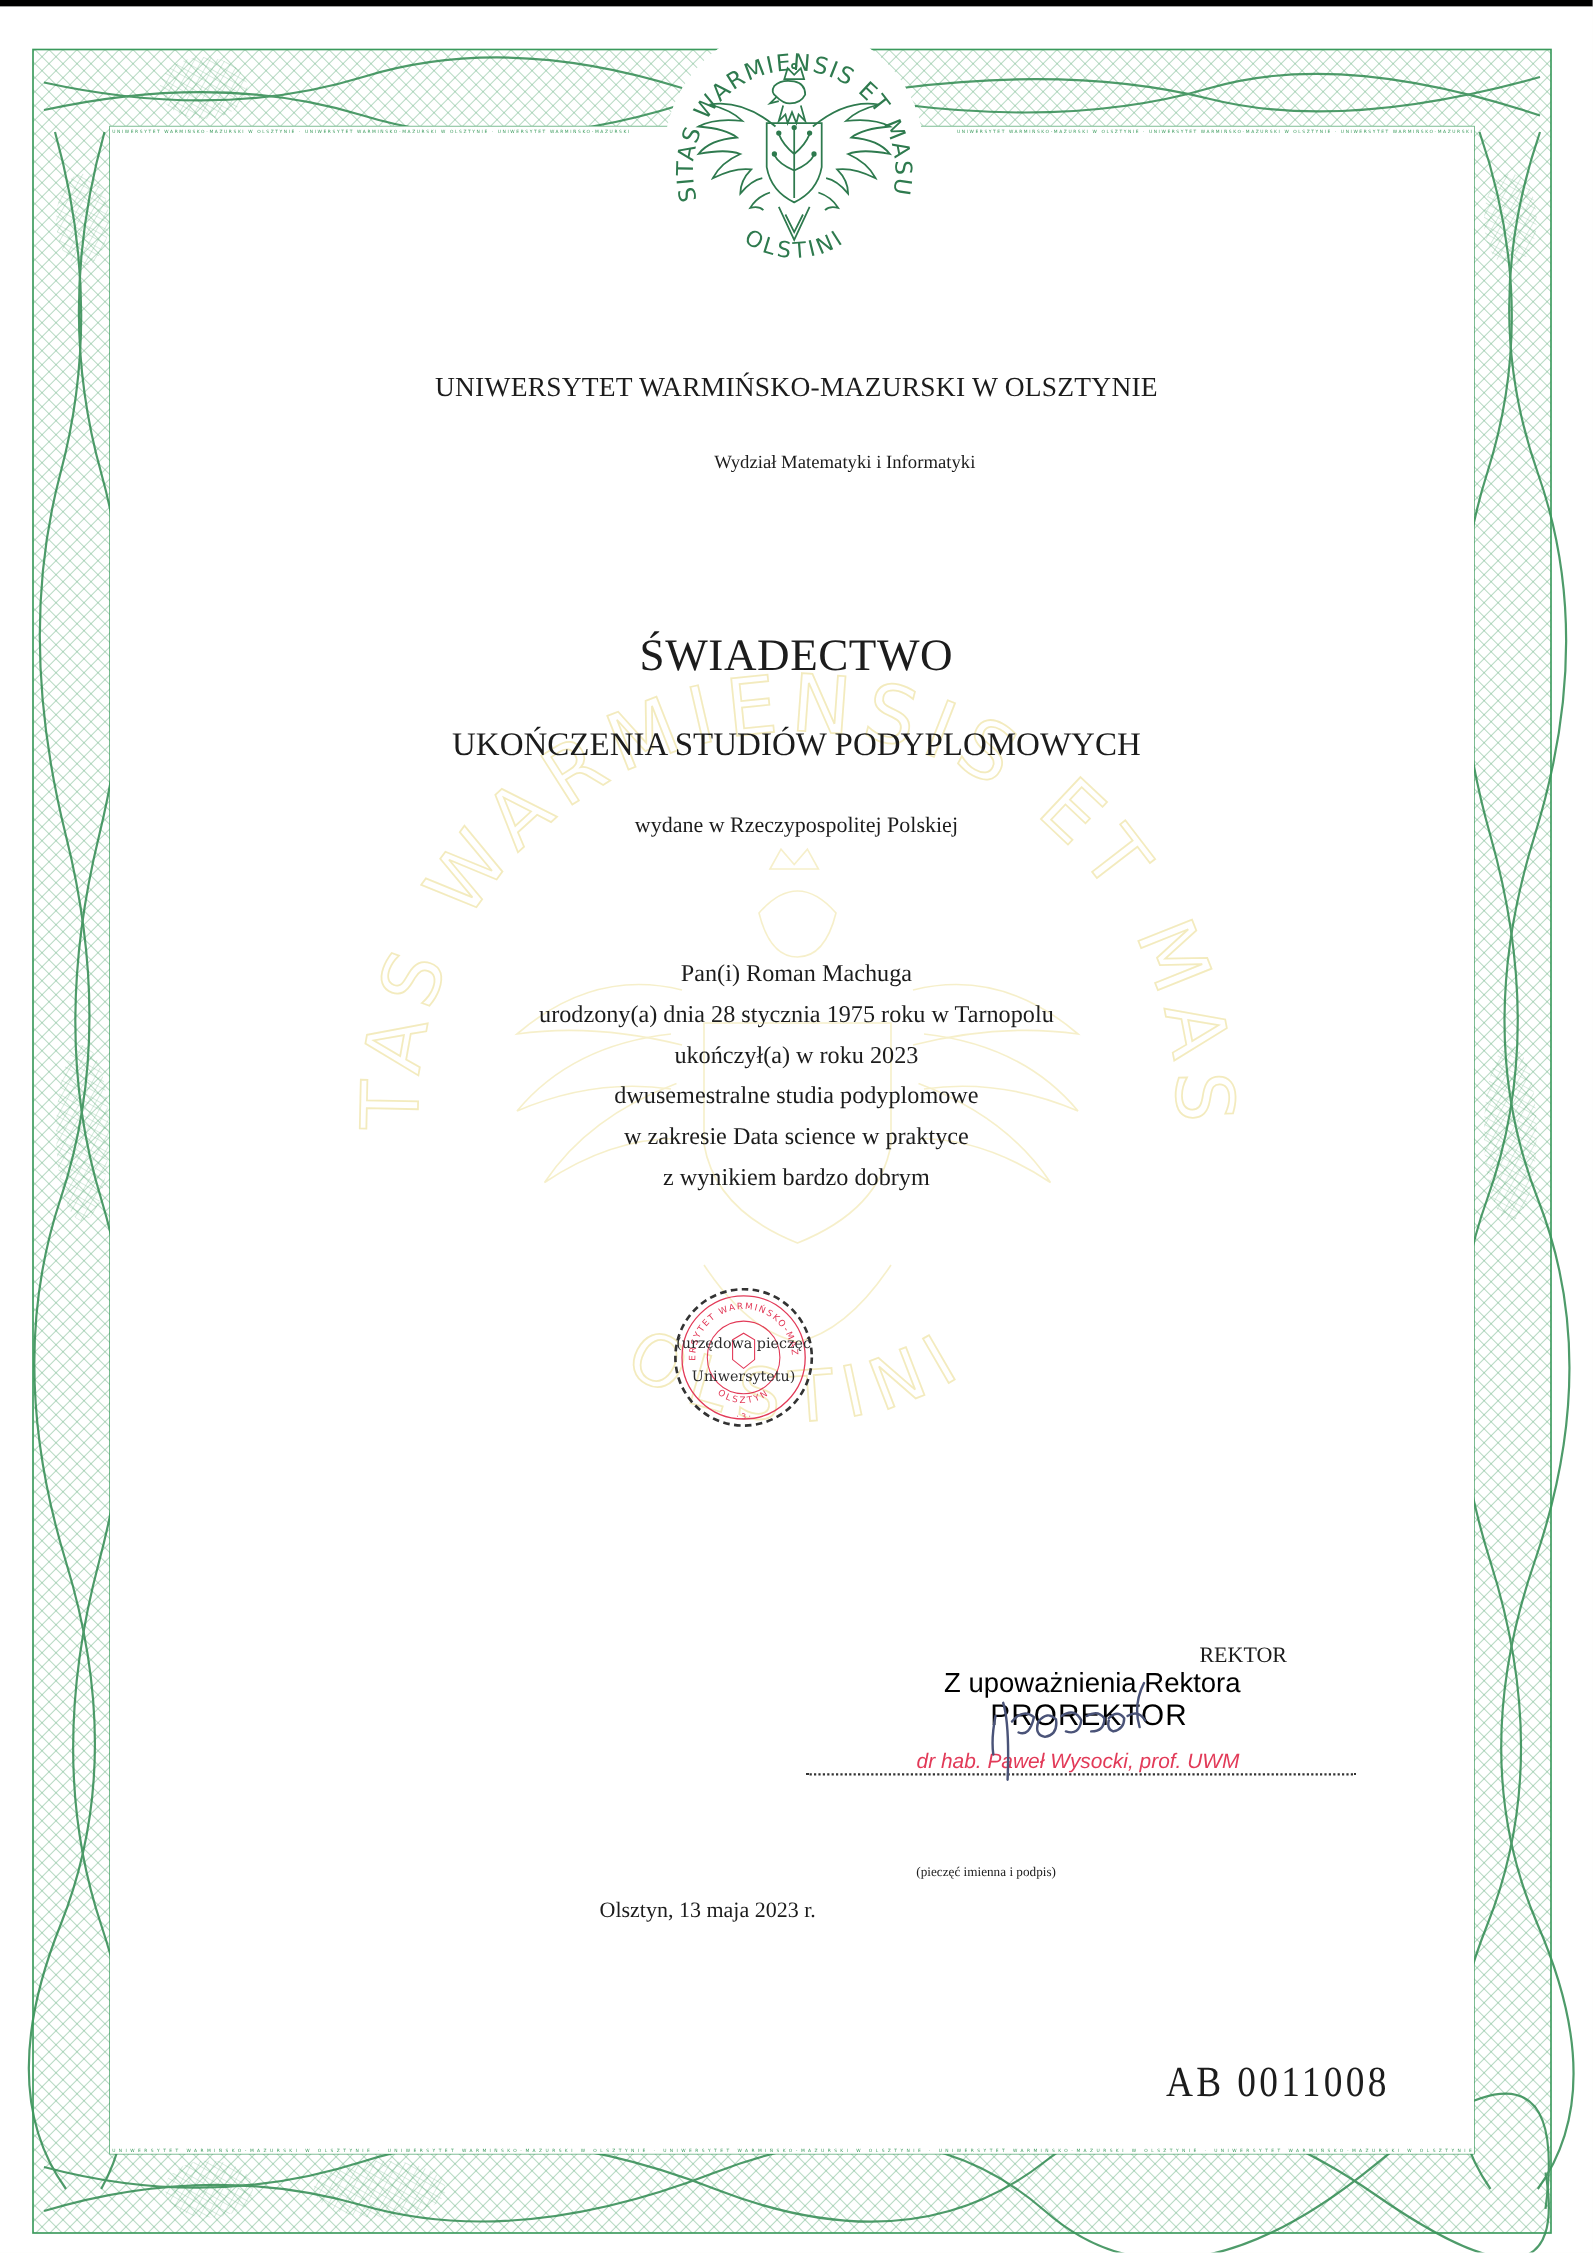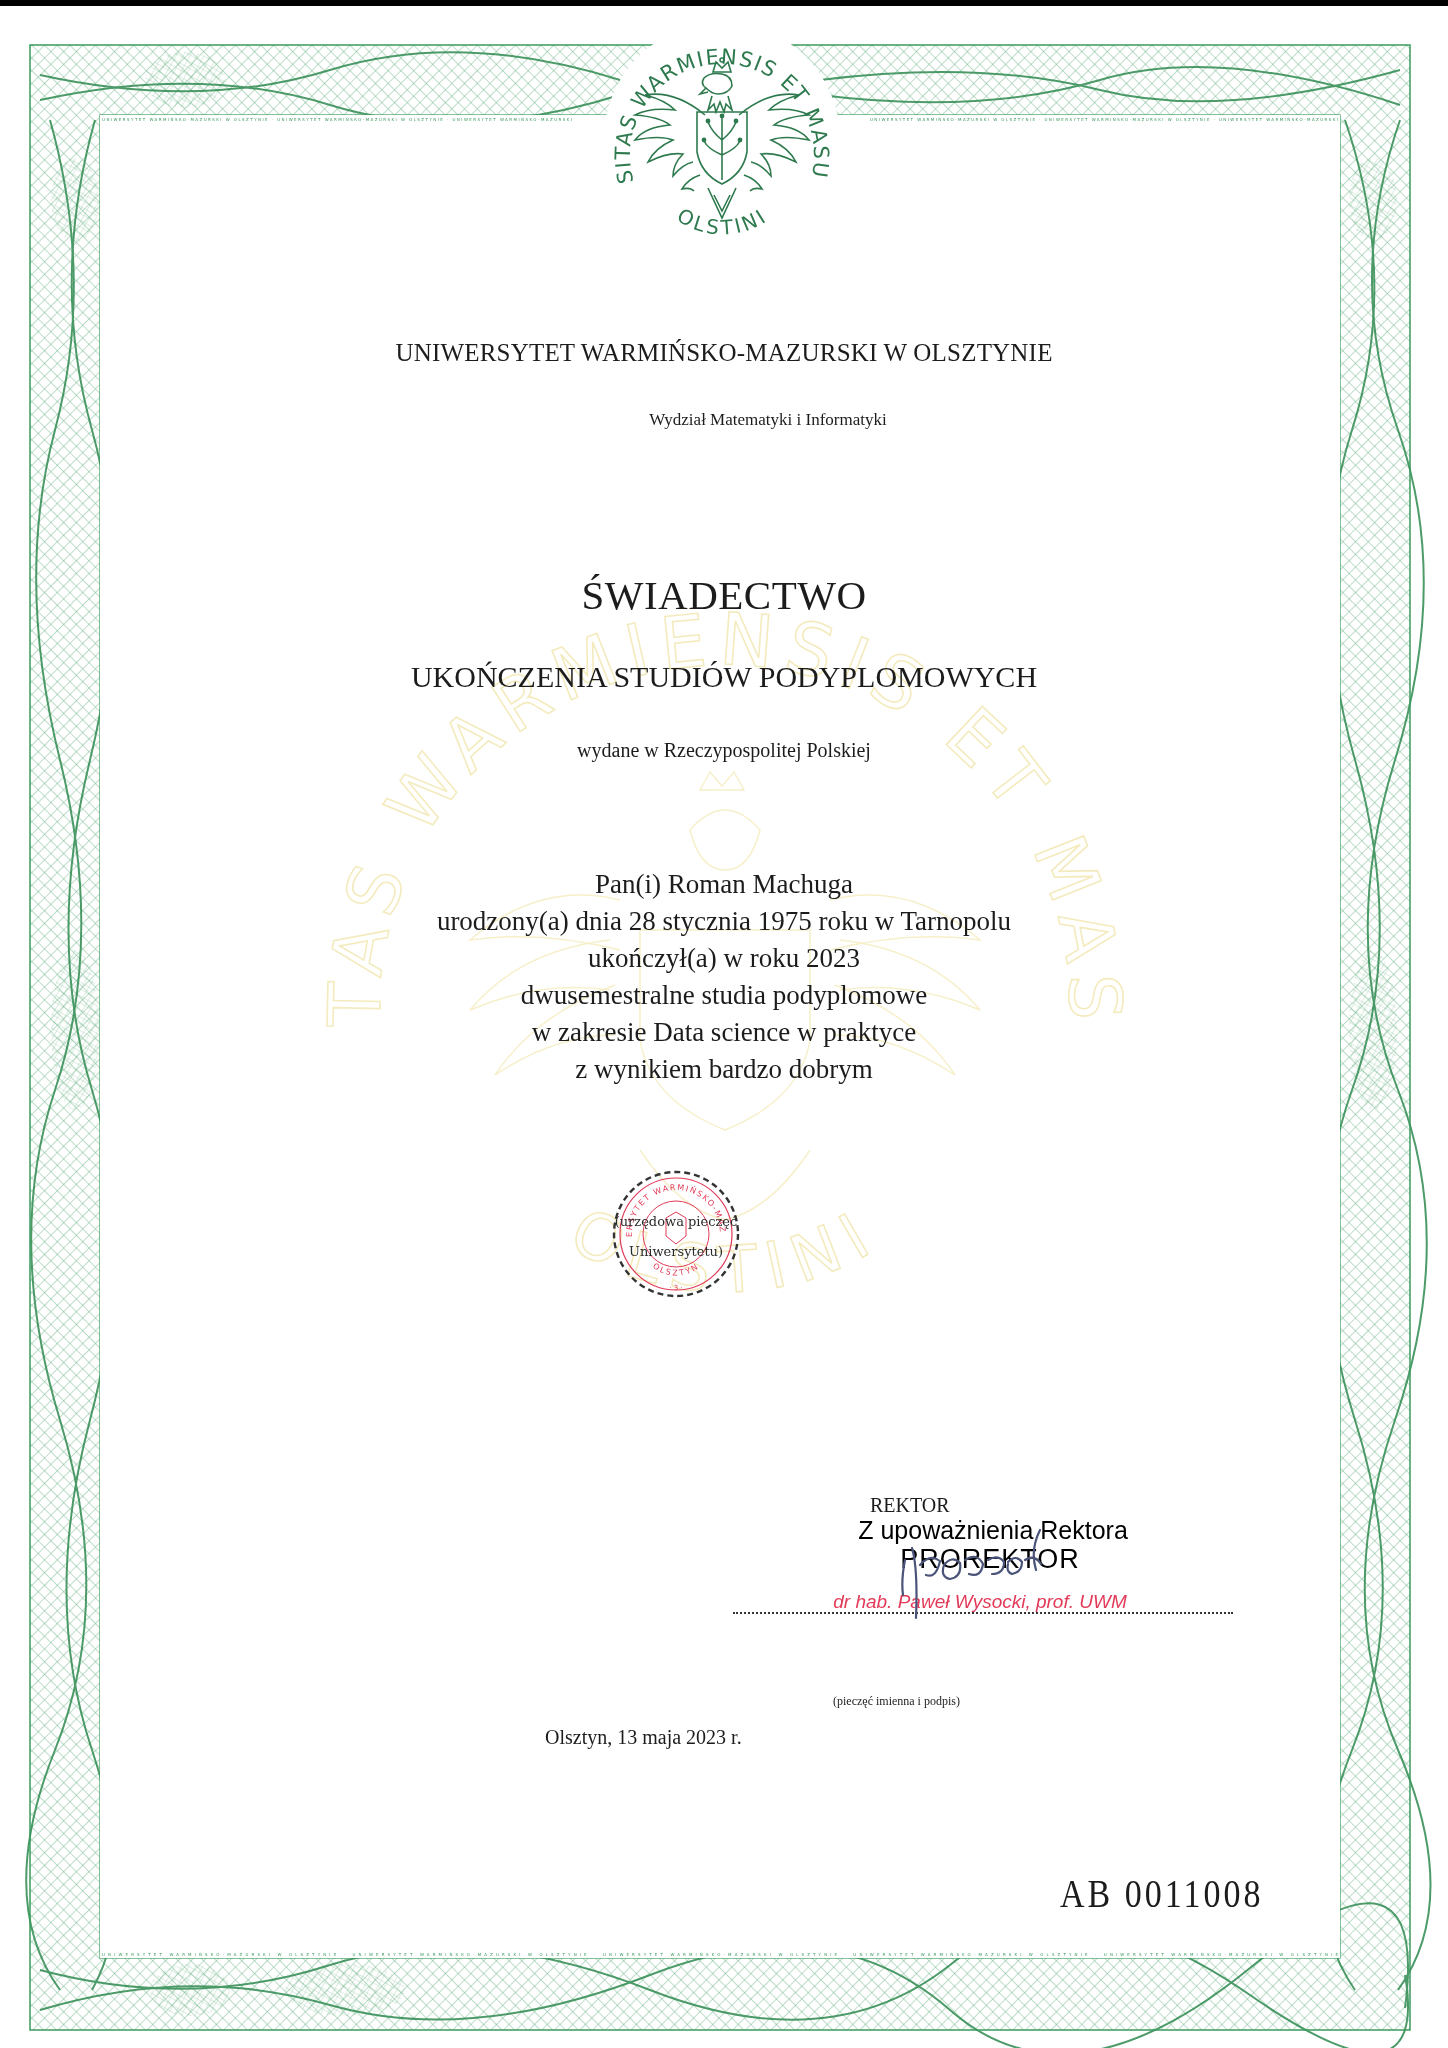--- a/index.html
+++ b/index.html
@@ -17,27 +17,27 @@
   svg.layer { position:absolute; left:0; top:0; }
   .line {
     position:absolute; left:0; width:1448px; text-align:center; white-space:nowrap;
   }
   .t-univ { top:333px; font-size:25px; letter-spacing:0.2px; }
   .t-wydz { top:404px; font-size:17px;padding-left:44px; }
   .t-title { top:565px; font-size:41px; letter-spacing:0.5px; }
   .t-sub { top:654px; font-size:30px; }
   .t-issued { top:733px; font-size:20px; }
   .body-lines { position:absolute; left:0; top:860px; width:1448px; text-align:center; }
-  .body-lines div { font-size:27px; line-height:37px; white-space:nowrap; }
+  .body-lines div { font-size:22px; line-height:37px; white-space:nowrap; }
   .stamp-wrap { position:absolute; left:608px; top:1160px; width:136px; height:136px; }
   .stamp-text {
     position:absolute; left:0; width:136px; text-align:center; font-size:13px; color:#2a2a2a;
     font-family:"DejaVu Serif", serif;
   }
-  .rektor { position:absolute; left:870px; top:1488px; width:300px; text-align:left; font-size:20px; }
+  .rektor { position:absolute; left:870px; top:1488px; width:300px; text-align:right; font-size:20px; }
   .red-stamp {
     position:absolute; text-align:center; color:#000000;
     font-family:"Liberation Sans", "DejaVu Sans", sans-serif; white-space:nowrap;
   }
   .rs1 { left:818px; top:1510px; width:350px; font-size:25px; }
   .rs2 { left:860px; top:1538px; width:260px; font-size:27px; letter-spacing:1px; }
   .dots {
     position:absolute; left:733px; top:1596px; width:500px; height:10px;
     border-bottom:2px dotted #333;
   }

